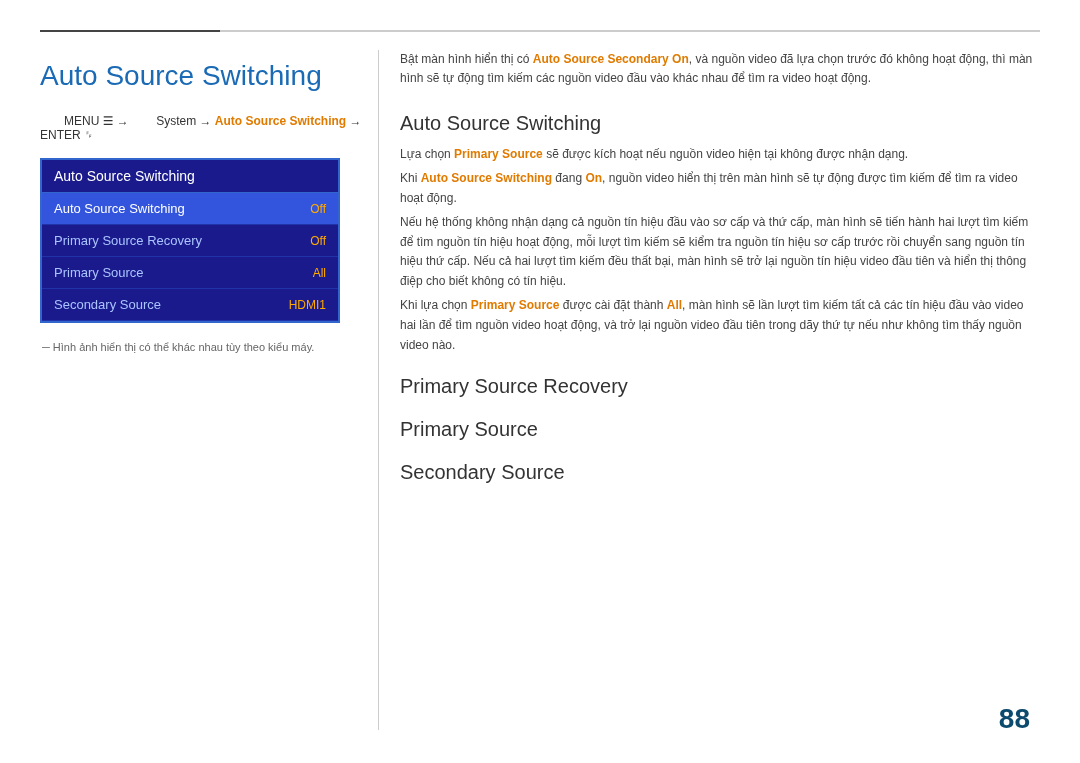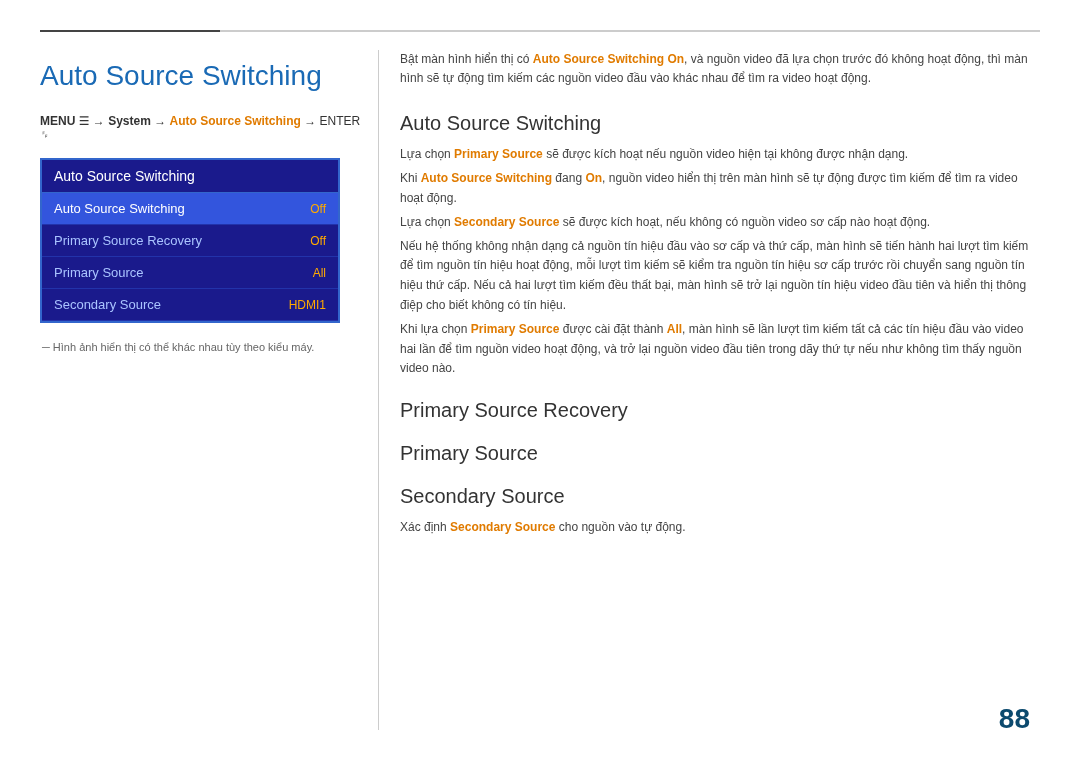--- a/index.html
+++ b/index.html
@@ -48,21 +48,22 @@
       margin-top: 10px;
     }
 
     .menu-path {
       font-size: 12px;
       color: #333;
       margin-bottom: 16px;
       font-weight: normal;
     }
     .menu-path strong {
-      font-weight: bold;
+      font-weight: normal;
+      margin-left: 24px;
     }
     .menu-path .highlight {
       color: #e07b00;
       font-weight: bold;
     }
 
     .menu-box {
       background: #1a1a8c;
       border: 2px solid #3366cc;
       width: 300px;
@@ -213,43 +214,37 @@
     </div>
   </div>
 
   <div class="screenshot-note">Hình ảnh hiển thị có thể khác nhau tùy theo kiểu máy.</div>
 </div>
 
 <div class="divider-line"></div>
 
 <div class="right-panel">
   <div class="intro-text">
-    Bật màn hình hiển thị có <span class="orange">Auto Source Switching On</span>, và nguồn video đã lựa chọn trước đó không hoạt động, thì màn hình sẽ tự động tìm kiếm các nguồn video đầu vào khác nhau để tìm ra video hoạt động.
+    Bật màn hình hiển thị có <span class="orange">Auto Source Secondary On</span>, và nguồn video đã lựa chọn trước đó không hoạt động, thì màn hình sẽ tự động tìm kiếm các nguồn video đầu vào khác nhau để tìm ra video hoạt động.
   </div>
 
   <h2 class="section-title">Auto Source Switching</h2>
   <div class="section-body">
     Lựa chọn <span class="orange">Primary Source</span> sẽ được kích hoạt nếu nguồn video hiện tại không được nhận dạng.
   </div>
   <div class="section-body">
     Khi <span class="orange">Auto Source Switching</span> đang <span class="orange">On</span>, nguồn video hiển thị trên màn hình sẽ tự động được tìm kiếm để tìm ra video hoạt động.
   </div>
   <div class="section-body">
-    Lựa chọn <span class="orange">Secondary Source</span> sẽ được kích hoạt, nếu không có nguồn video sơ cấp nào hoạt động.
-  </div>
-  <div class="section-body">
     Nếu hệ thống không nhận dạng cả nguồn tín hiệu đầu vào sơ cấp và thứ cấp, màn hình sẽ tiến hành hai lượt tìm kiếm để tìm nguồn tín hiệu hoạt động, mỗi lượt tìm kiếm sẽ kiểm tra nguồn tín hiệu sơ cấp trước rồi chuyển sang nguồn tín hiệu thứ cấp. Nếu cả hai lượt tìm kiếm đều thất bại, màn hình sẽ trở lại nguồn tín hiệu video đầu tiên và hiển thị thông điệp cho biết không có tín hiệu.
   </div>
   <div class="section-body">
     Khi lựa chọn <span class="orange">Primary Source</span> được cài đặt thành <span class="orange">All</span>, màn hình sẽ lần lượt tìm kiếm tất cả các tín hiệu đầu vào video hai lần để tìm nguồn video hoạt động, và trở lại nguồn video đầu tiên trong dãy thứ tự nếu như không tìm thấy nguồn video nào.
   </div>
 
   <h2 class="section-title">Primary Source Recovery</h2>
 
   <h2 class="section-title">Primary Source</h2>
 
   <h2 class="section-title">Secondary Source</h2>
-  <div class="section-body">
-    Xác định <span class="orange">Secondary Source</span> cho nguồn vào tự động.
-  </div>
 </div>
 
 <div class="page-number">88</div>
 
 </body></html>

